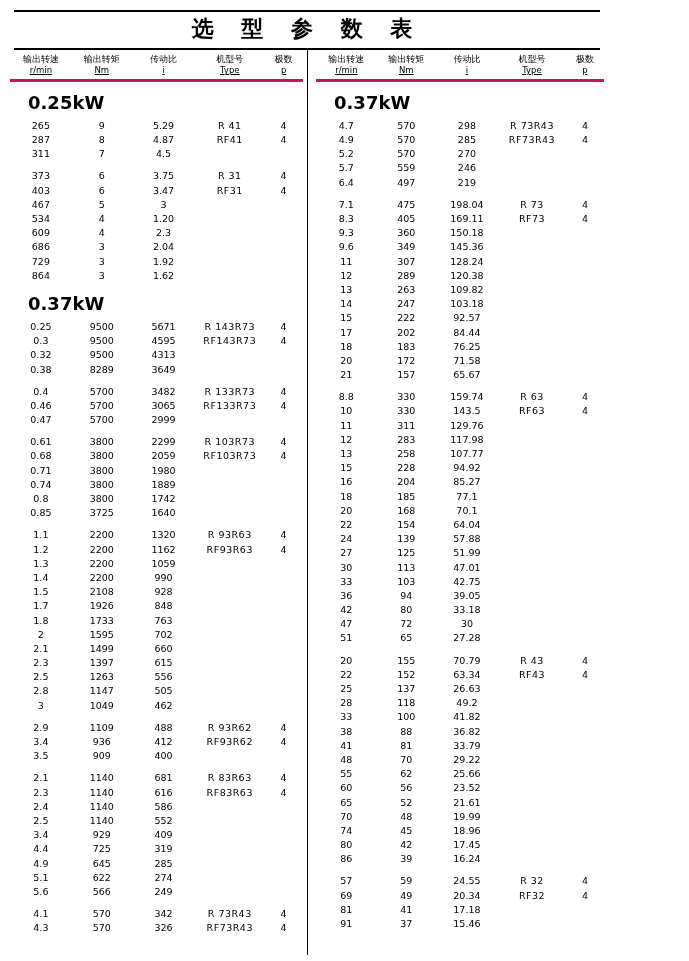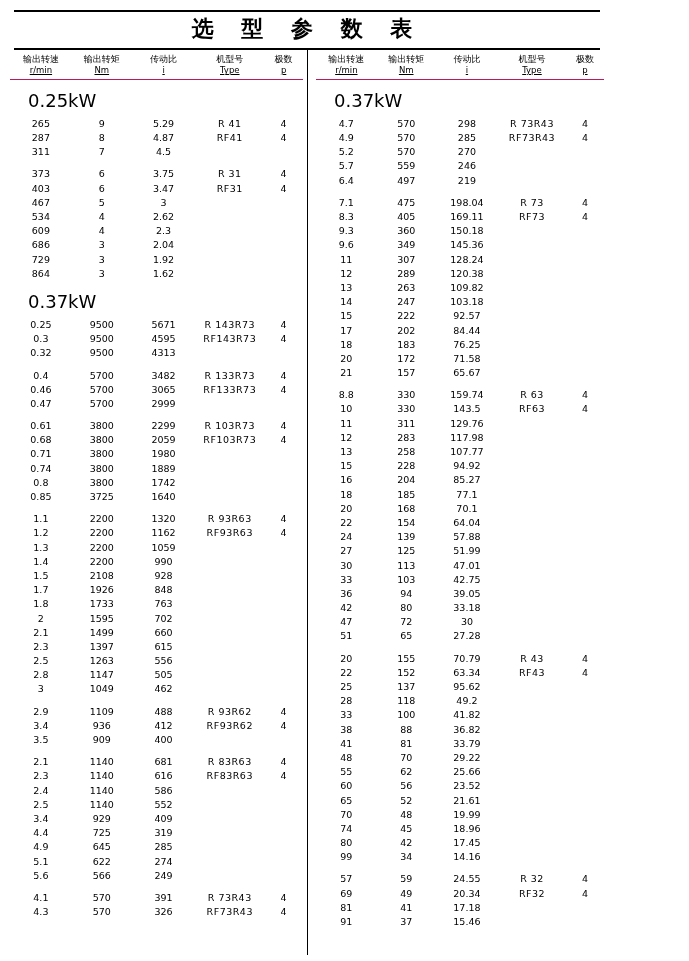--- a/index.html
+++ b/index.html
@@ -50,39 +50,39 @@
     padding-right: 4px;
   }
   .col-right {
     padding-left: 8px;
     border-left: 1px solid #000;
   }
   .headrow {
     display: flex;
     flex-direction: row;
     padding: 4px 0 3px 0;
-    border-bottom: 1px solid #be185d;
+    border-bottom: 3px solid #be185d;
   }
   .hcell {
     text-align: center;
     font-size: 9px;
     line-height: 1.25;
     font-family: "DejaVu Sans", sans-serif;
   }
   .hcell .l1 { display: block; }
   .hcell .l2 { display: block; font-size: 8.5px; text-decoration: underline; }
   .c1 { width: 70px; }
   .c2 { width: 68px; }
   .c3 { width: 72px; }
   .c4 { width: 78px; }
   .c5 { width: 44px; }
 
   .kw {
     font-size: 18px;
-    font-weight: normal;
+    font-weight: bold;
     font-family: "DejaVu Sans", sans-serif;
     padding: 10px 0 4px 18px;
   }
   .grp {
     padding-top: 8px;
   }
   .grp.first { padding-top: 2px; }
   .row {
     display: flex;
     flex-direction: row;
@@ -176,21 +176,21 @@
             <div class="row">
               <div class="cell c1">467</div>
               <div class="cell c2">5</div>
               <div class="cell c3">3</div>
               <div class="cell c4 type"></div>
               <div class="cell c5"></div>
             </div>
             <div class="row">
               <div class="cell c1">534</div>
               <div class="cell c2">4</div>
-              <div class="cell c3">2.62</div>
+              <div class="cell c3">1.20</div>
               <div class="cell c4 type"></div>
               <div class="cell c5"></div>
             </div>
             <div class="row">
               <div class="cell c1">609</div>
               <div class="cell c2">4</div>
               <div class="cell c3">2.3</div>
               <div class="cell c4 type"></div>
               <div class="cell c5"></div>
             </div>
@@ -232,20 +232,27 @@
               <div class="cell c4 type">RF143R73</div>
               <div class="cell c5">4</div>
             </div>
             <div class="row">
               <div class="cell c1">0.32</div>
               <div class="cell c2">9500</div>
               <div class="cell c3">4313</div>
               <div class="cell c4 type"></div>
               <div class="cell c5"></div>
             </div>
+            <div class="row">
+              <div class="cell c1">0.38</div>
+              <div class="cell c2">8289</div>
+              <div class="cell c3">3649</div>
+              <div class="cell c4 type"></div>
+              <div class="cell c5"></div>
+            </div>
           </div>
           <div class="grp">
             <div class="row">
               <div class="cell c1">0.4</div>
               <div class="cell c2">5700</div>
               <div class="cell c3">3482</div>
               <div class="cell c4 type">R 133R73</div>
               <div class="cell c5">4</div>
             </div>
             <div class="row">
@@ -485,21 +492,21 @@
               <div class="cell c2">566</div>
               <div class="cell c3">249</div>
               <div class="cell c4 type"></div>
               <div class="cell c5"></div>
             </div>
           </div>
           <div class="grp">
             <div class="row">
               <div class="cell c1">4.1</div>
               <div class="cell c2">570</div>
-              <div class="cell c3">391</div>
+              <div class="cell c3">342</div>
               <div class="cell c4 type">R 73R43</div>
               <div class="cell c5">4</div>
             </div>
             <div class="row">
               <div class="cell c1">4.3</div>
               <div class="cell c2">570</div>
               <div class="cell c3">326</div>
               <div class="cell c4 type">RF73R43</div>
               <div class="cell c5">4</div>
             </div>
@@ -801,21 +808,21 @@
             <div class="row">
               <div class="cell c1">22</div>
               <div class="cell c2">152</div>
               <div class="cell c3">63.34</div>
               <div class="cell c4 type">RF43</div>
               <div class="cell c5">4</div>
             </div>
             <div class="row">
               <div class="cell c1">25</div>
               <div class="cell c2">137</div>
-              <div class="cell c3">95.62</div>
+              <div class="cell c3">26.63</div>
               <div class="cell c4 type"></div>
               <div class="cell c5"></div>
             </div>
             <div class="row">
               <div class="cell c1">28</div>
               <div class="cell c2">118</div>
               <div class="cell c3">49.2</div>
               <div class="cell c4 type"></div>
               <div class="cell c5"></div>
             </div>
@@ -883,23 +890,23 @@
               <div class="cell c5"></div>
             </div>
             <div class="row">
               <div class="cell c1">80</div>
               <div class="cell c2">42</div>
               <div class="cell c3">17.45</div>
               <div class="cell c4 type"></div>
               <div class="cell c5"></div>
             </div>
             <div class="row">
-              <div class="cell c1">99</div>
-              <div class="cell c2">34</div>
-              <div class="cell c3">14.16</div>
+              <div class="cell c1">86</div>
+              <div class="cell c2">39</div>
+              <div class="cell c3">16.24</div>
               <div class="cell c4 type"></div>
               <div class="cell c5"></div>
             </div>
           </div>
           <div class="grp">
             <div class="row">
               <div class="cell c1">57</div>
               <div class="cell c2">59</div>
               <div class="cell c3">24.55</div>
               <div class="cell c4 type">R 32</div>

